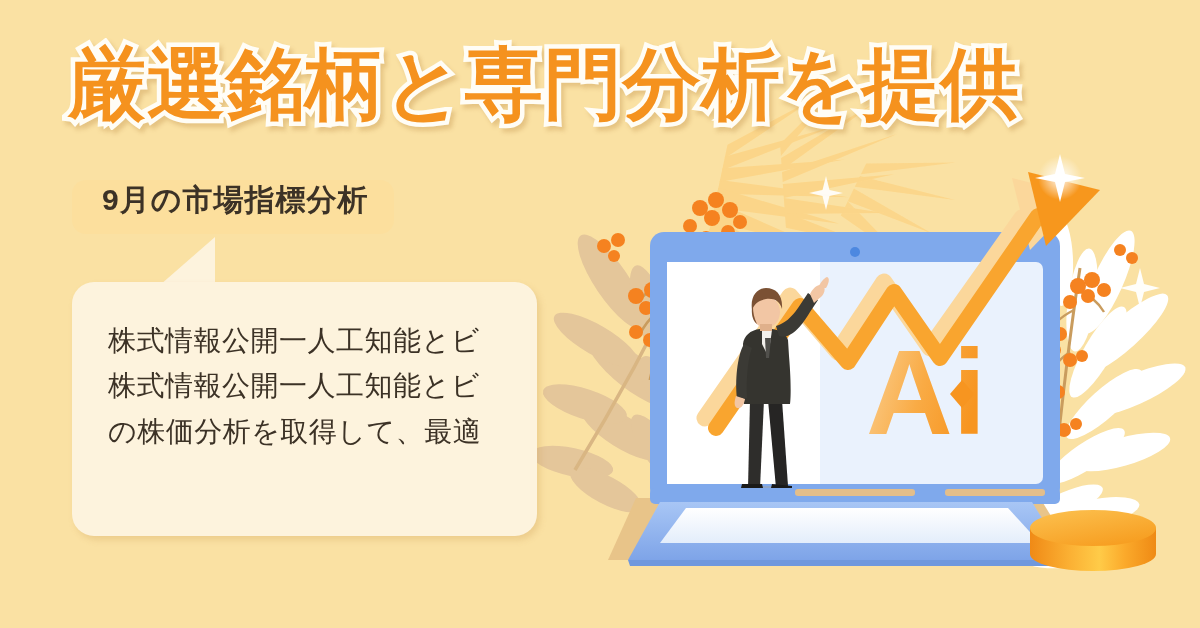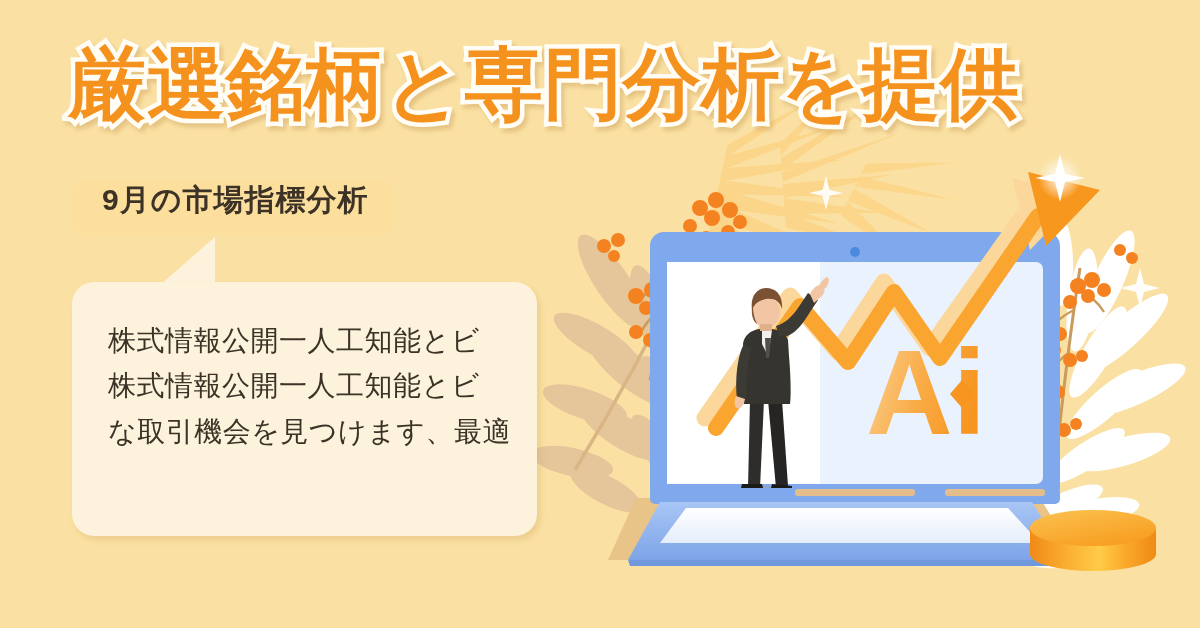--- a/index.html
+++ b/index.html
@@ -318,16 +318,16 @@
   <div id="badge">
     <span>9月の市場指標分析</span>
   </div>
 
   <div id="bubble-tail"></div>
   <div id="bubble"></div>
 
   <div id="bubble-text">
     <span>株式情報公開一人工知能とビ</span>
     <span>株式情報公開一人工知能とビ</span>
-    <span>な取引機会を見つけます、最適</span>
+    <span>の株価分析を取得して、最適</span>
   </div>
 
 </div>
 
 </body></html>

